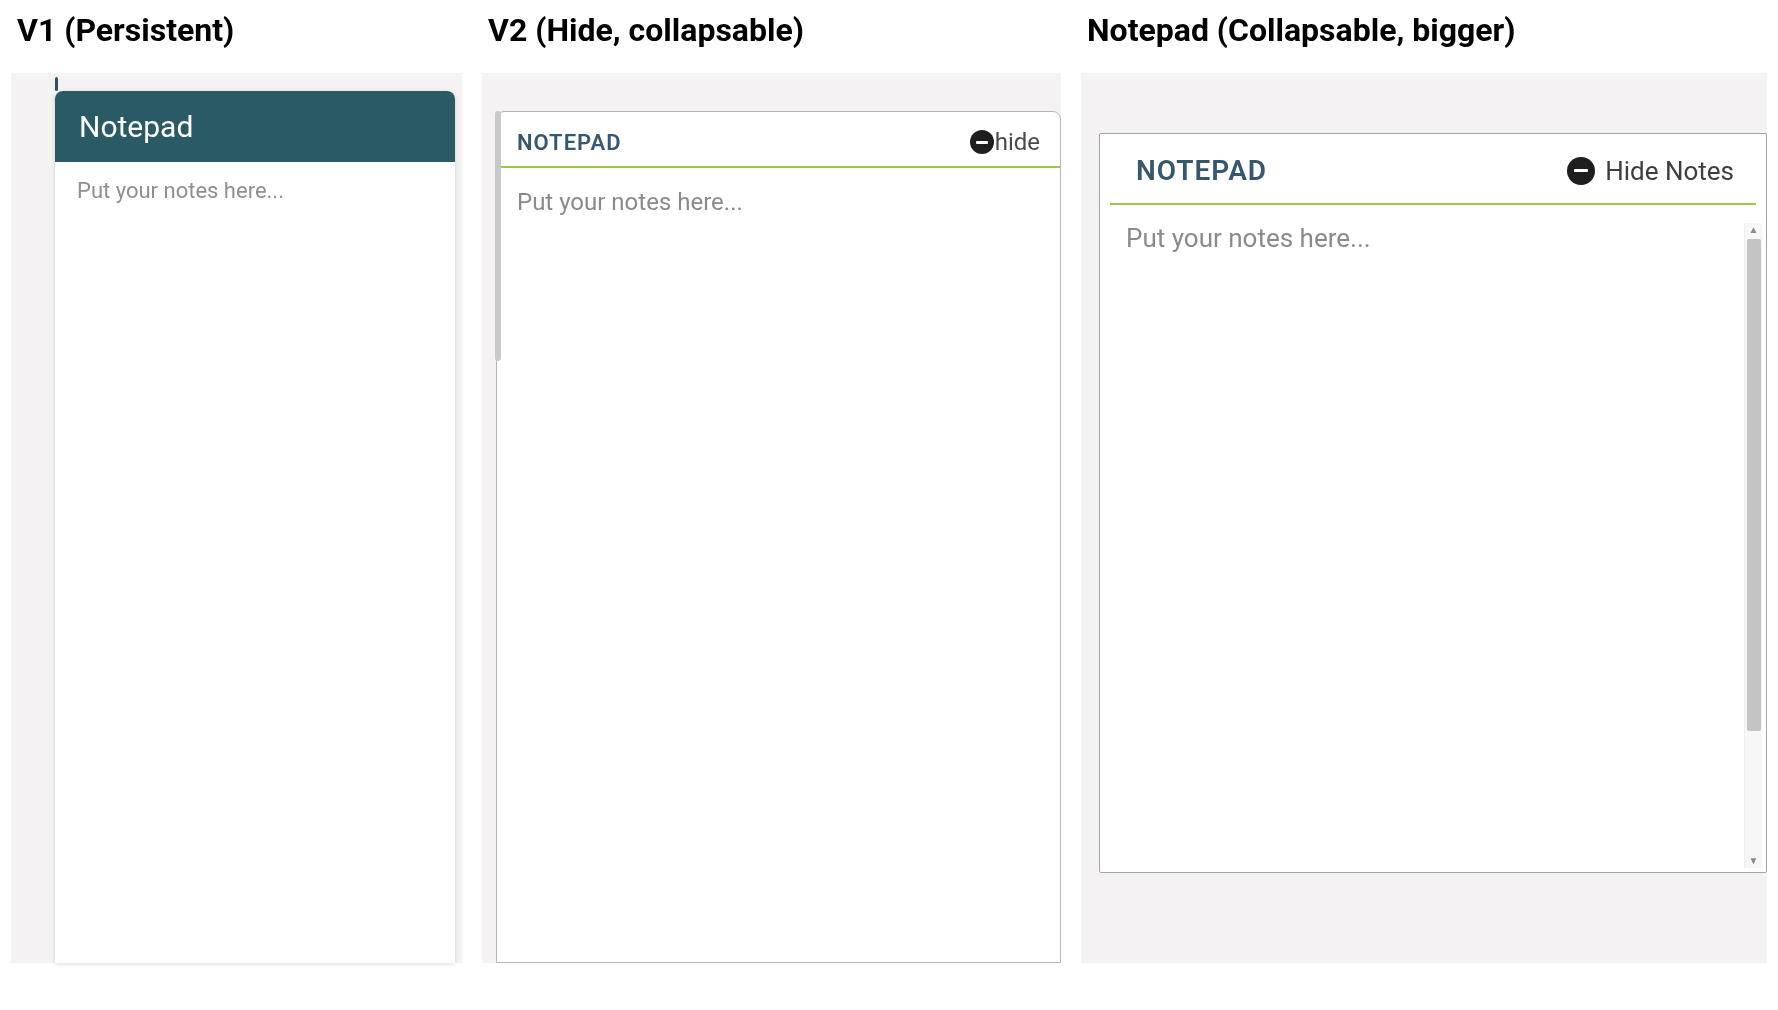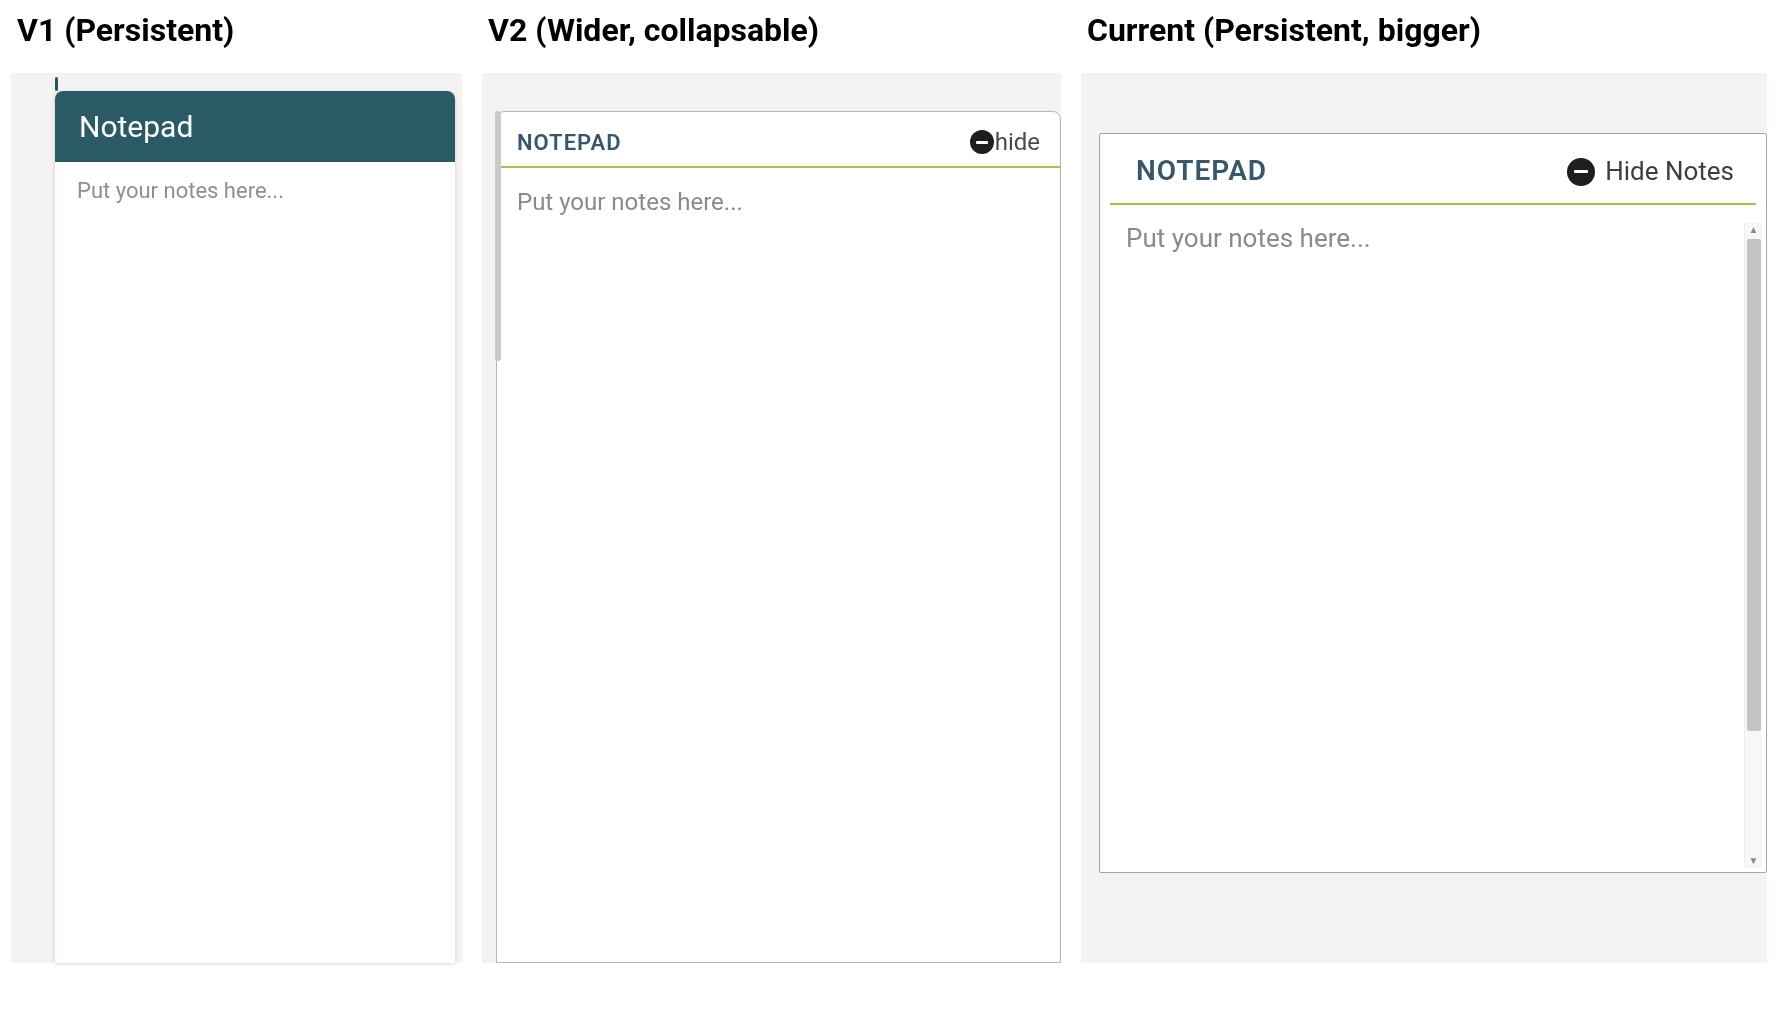--- a/index.html
+++ b/index.html
@@ -176,21 +176,21 @@
     }
     .cur-title {
       color: #37586c;
       font-size: 28px;
       font-weight: 600;
       letter-spacing: 1px;
       text-transform: uppercase;
     }
     .cur-hide {
       display: flex;
-      align-items: flex-end;
+      align-items: center;
       gap: 10px;
       cursor: pointer;
       color: #3e3e3e;
       font-size: 26px;
     }
     .cur-body {
       padding: 18px 4px 4px 26px;
       flex: 1;
       display: flex;
     }
@@ -264,40 +264,40 @@
       <div class="v1-panel">
         <div class="v1-header">Notepad</div>
         <div class="v1-body">
           <textarea class="v1-textarea" placeholder="Put your notes here..." style=""></textarea>
         </div>
       </div>
     </div>
   </div>
 
   <div class="column v2">
-    <div class="caption">V2 (Wider, collapsable)</div>
+    <div class="caption">V2 (Hide, collapsable)</div>
     <div class="v2-stage">
       <div class="v2-scroll-gutter"></div>
       <div class="v2-panel">
         <div class="v2-header">
           <div class="v2-title">NOTEPAD</div>
           <div class="v2-hide">
             <span class="remove-icon"></span>
             <span>hide</span>
           </div>
         </div>
         <div class="v2-body">
           <textarea class="v2-textarea" placeholder="Put your notes here..." style=""></textarea>
         </div>
       </div>
     </div>
   </div>
 
   <div class="column cur">
-    <div class="caption">Current (Persistent, bigger)</div>
+    <div class="caption">Notepad (Collapsable, bigger)</div>
     <div class="cur-stage">
       <div class="cur-panel">
         <div class="cur-header">
           <div class="cur-title">NOTEPAD</div>
           <div class="cur-hide">
             <span class="remove-icon lg"></span>
             <span>Hide Notes</span>
           </div>
         </div>
         <div class="cur-body">

